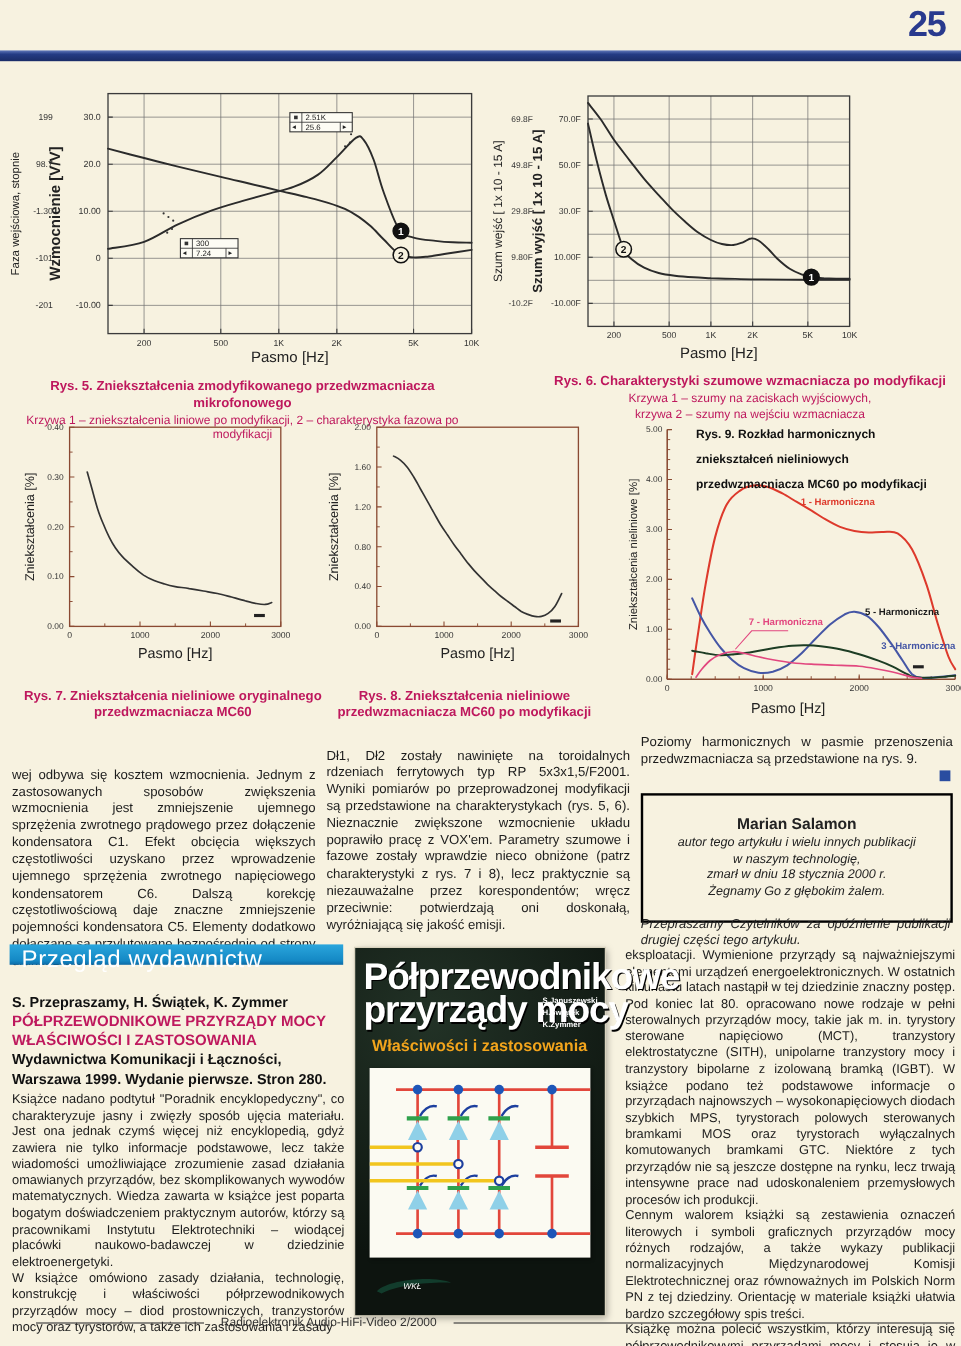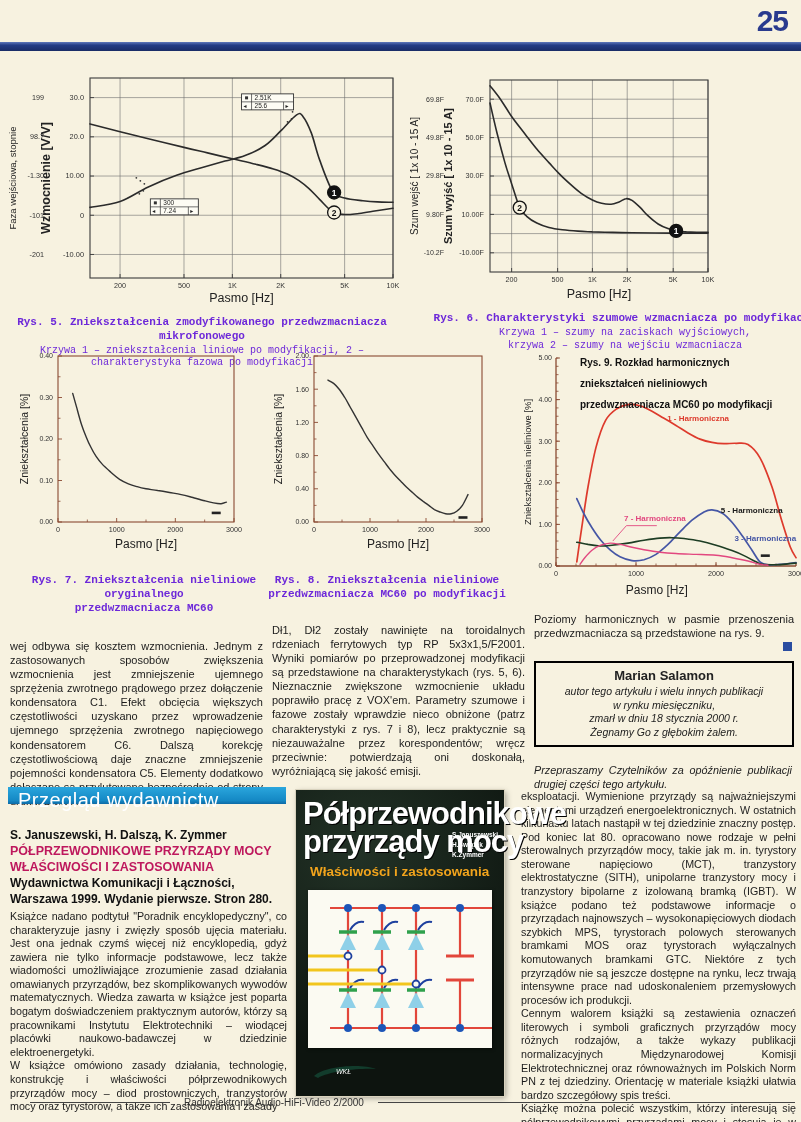--- a/index.html
+++ b/index.html
@@ -8,35 +8,35 @@
   .abs{position:absolute;}
   
   #page-number{right:13px;top:4px;font-size:30px;font-weight:800;color:#293a8e;letter-spacing:-1px;}
   #header-bar{left:0;top:42px;width:801px;height:9px;
     background:linear-gradient(#5f78ba,#243c85 35%,#1a2c66);}
   
   .chart{overflow:visible;}
   svg text{font-family:"Liberation Sans",sans-serif;}
   #chart5{left:0;top:66px;} #chart6{left:404px;top:66px;}
   #chart7{left:14px;top:348px;} #chart8{left:268px;top:348px;} #chart9{left:524px;top:348px;}
-  .caption{text-align:center;color:#6d28d9;font-family:Liberation Mono, monospace;}
+  .caption{text-align:center;color:#be185d;}
   .cap-title{font-weight:bold;font-size:11px;line-height:1.25;}
   .cap-sub{font-size:10px;line-height:1.25;margin-top:1px;}
   #cap5{left:6px;top:316px;width:392px;}
   #cap6{left:432px;top:312px;width:386px;}
   #cap7{left:4px;top:574px;width:280px;}
   #cap8{left:258px;top:574px;width:258px;}
   #rys9-title{left:580px;top:352px;width:212px;font-size:10px;font-weight:bold;line-height:21px;color:#111;}
   
   .article-col{font-size:11px;line-height:1.28;text-align:justify;color:#1c1c1c;}
   #art-col1{left:10px;top:628px;width:253px;}
   #art-col2{left:272px;top:612px;width:253px;}
   #art-col3{left:534px;top:612px;width:260px;}
   #end-square{position:absolute;right:2px;top:30px;width:9px;height:9px;background:#2a4da0;}
-  #obituary{left:534px;top:661px;width:236px;border:2px solid #000;padding:5px 10px;text-align:center;}
+  #obituary{left:534px;top:661px;width:236px;border:2px solid #000;padding:16px 10px;text-align:center;}
   #obituary .name{font-weight:bold;font-size:13px;margin-bottom:2px;}
   #obituary .oline{font-style:italic;font-size:10.5px;line-height:1.3;}
   #apology{left:534px;top:752px;width:258px;font-style:italic;font-size:10.8px;line-height:1.3;text-align:justify;}
   
   #review-band{left:8px;top:787px;width:278px;height:17px;
      background:linear-gradient(#2aa6dd,#1488c4 80%,#0d6aa6);}
   #review-band span{display:block;padding:2px 0 0 10px;color:#fff;font-size:20px;letter-spacing:0.5px;}
   #biblio{left:10px;top:827px;width:282px;line-height:16px;}
   .bib-authors{font-weight:bold;font-size:12px;color:#111;}
   .bib-title{font-weight:bold;font-size:12.5px;color:#be185d;}
@@ -385,32 +385,32 @@
   <p class="abs article-col" id="art-col1">wej odbywa się kosztem wzmocnienia. Jednym z zastosowanych sposobów zwiększenia wzmocnienia jest zmniejszenie ujemnego sprzężenia zwrotnego prądowego przez dołączenie kondensatora C1. Efekt obcięcia większych częstotliwości uzyskano przez wprowadzenie ujemnego sprzężenia zwrotnego napięciowego kondensatorem C6. Dalszą korekcję częstotliwościową daje znaczne zmniejszenie pojemności kondensatora C5. Elementy dodatkowo dołączane są przylutowane bezpośrednio od strony druku. Dławiki</p>
   <p class="abs article-col" id="art-col2">Dł1, Dł2 zostały nawinięte na toroidalnych rdzeniach ferrytowych typ RP 5x3x1,5/F2001. Wyniki pomiarów po przeprowadzonej modyfikacji są przedstawione na charakterystykach (rys. 5, 6). Nieznacznie zwiększone wzmocnienie układu poprawiło pracę z VOX'em. Parametry szumowe i fazowe zostały wprawdzie nieco obniżone (patrz charakterystyki z rys. 7 i 8), lecz praktycznie są niezauważalne przez korespondentów; wręcz przeciwnie: potwierdzają oni doskonałą, wyróżniającą się jakość emisji.</p>
   <div class="abs article-col" id="art-col3">
     <span>Poziomy harmonicznych w pasmie przenoszenia przedwzmacniacza są przedstawione  na rys. 9.</span>
     <span id="end-square"></span>
   </div>
 
   <div class="abs" id="obituary">
     <div class="name">Marian Salamon</div>
     <div class="oline">autor tego artykułu i wielu innych publikacji</div>
-    <div class="oline">w rynku miesięczniku,</div>
+    <div class="oline">w naszym technologię,</div>
     <div class="oline">zmarł w dniu 18 stycznia 2000 r.</div>
     <div class="oline">Żegnamy Go z głębokim żalem.</div>
   </div>
   <p class="abs" id="apology">Przepraszamy Czytelników za opóźnienie publikacji drugiej części tego artykułu.</p>
 
   <div class="abs" id="review-band">
     <span>Przegląd wydawnictw</span>
   </div>
 
   <div class="abs" id="biblio">
-    <div class="bib-authors">S. Januszewski, H. Dalszą, K. Zymmer</div>
+    <div class="bib-authors">S. Przepraszamy, H. Świątek, K. Zymmer</div>
     <div class="bib-title">PÓŁPRZEWODNIKOWE PRZYRZĄDY MOCY</div>
     <div class="bib-title">WŁAŚCIWOŚCI I ZASTOSOWANIA</div>
     <div class="bib-pub">Wydawnictwa Komunikacji i Łączności,</div>
     <div class="bib-pub">Warszawa 1999. Wydanie pierwsze. Stron 280.</div>
   </div>
 
   <div class="abs review-col" id="rev-col1">
     <p style="margin:0">Książce nadano podtytuł "Poradnik encyklopedyczny", co charakteryzuje jasny i zwięzły sposób ujęcia materiału. Jest ona jednak czymś więcej niż encyklopedią, gdyż zawiera nie tylko informacje podstawowe, lecz także wiadomości umożliwiające zrozumienie zasad działania omawianych przyrządów, bez skomplikowanych wywodów matematycznych. Wiedza zawarta w książce jest poparta bogatym doświadczeniem praktycznym autorów, którzy są pracownikami Instytutu Elektrotechniki – wiodącej placówki naukowo-badawczej w dziedzinie elektroenergetyki.</p>
     <p style="margin:0">W książce omówiono zasady działania, technologię, konstrukcję i właściwości półprzewodnikowych przyrządów mocy – diod prostowniczych, tranzystorów mocy oraz tyrystorów, a także ich zastosowania i zasady</p>
   </div>

